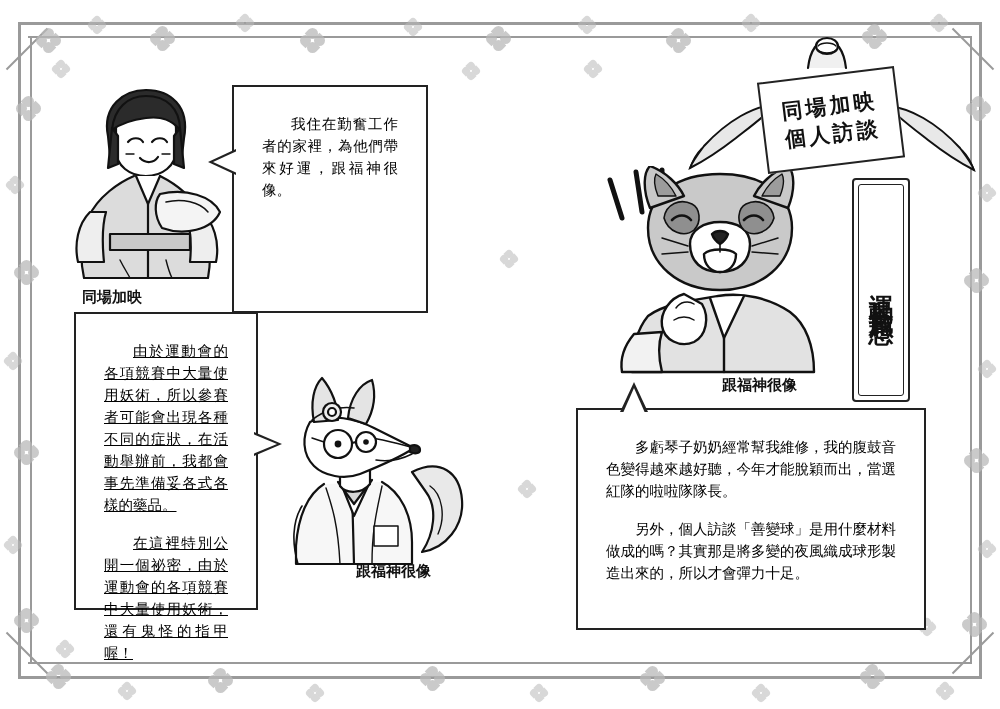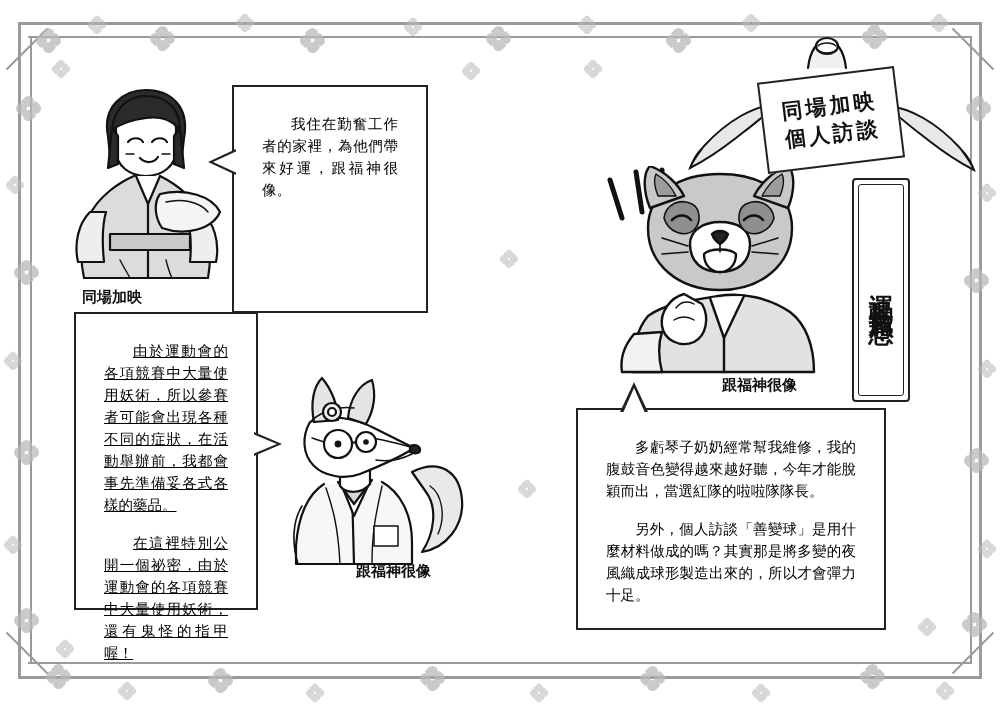--- a/index.html
+++ b/index.html
@@ -116,21 +116,21 @@
   }
   #balloon-fox .tail-in {
     position: absolute; right: -21px; top: 120px;
     width: 0; height: 0;
     border-top: 10px solid transparent;
     border-bottom: 10px solid transparent;
     border-left: 24px solid #fff;
   }
 
   
-  #balloon-tanuki { left: 576px; top: 408px; width: 310px; height: 222px; }
+  #balloon-tanuki { left: 576px; top: 408px; width: 350px; height: 222px; }
   #balloon-tanuki .tail-out {
     position: absolute; left: 42px; top: -28px;
     width: 0; height: 0;
     border-left: 14px solid transparent;
     border-right: 14px solid transparent;
     border-bottom: 30px solid #222;
   }
   #balloon-tanuki .tail-in {
     position: absolute; left: 45px; top: -22px;
     width: 0; height: 0;

